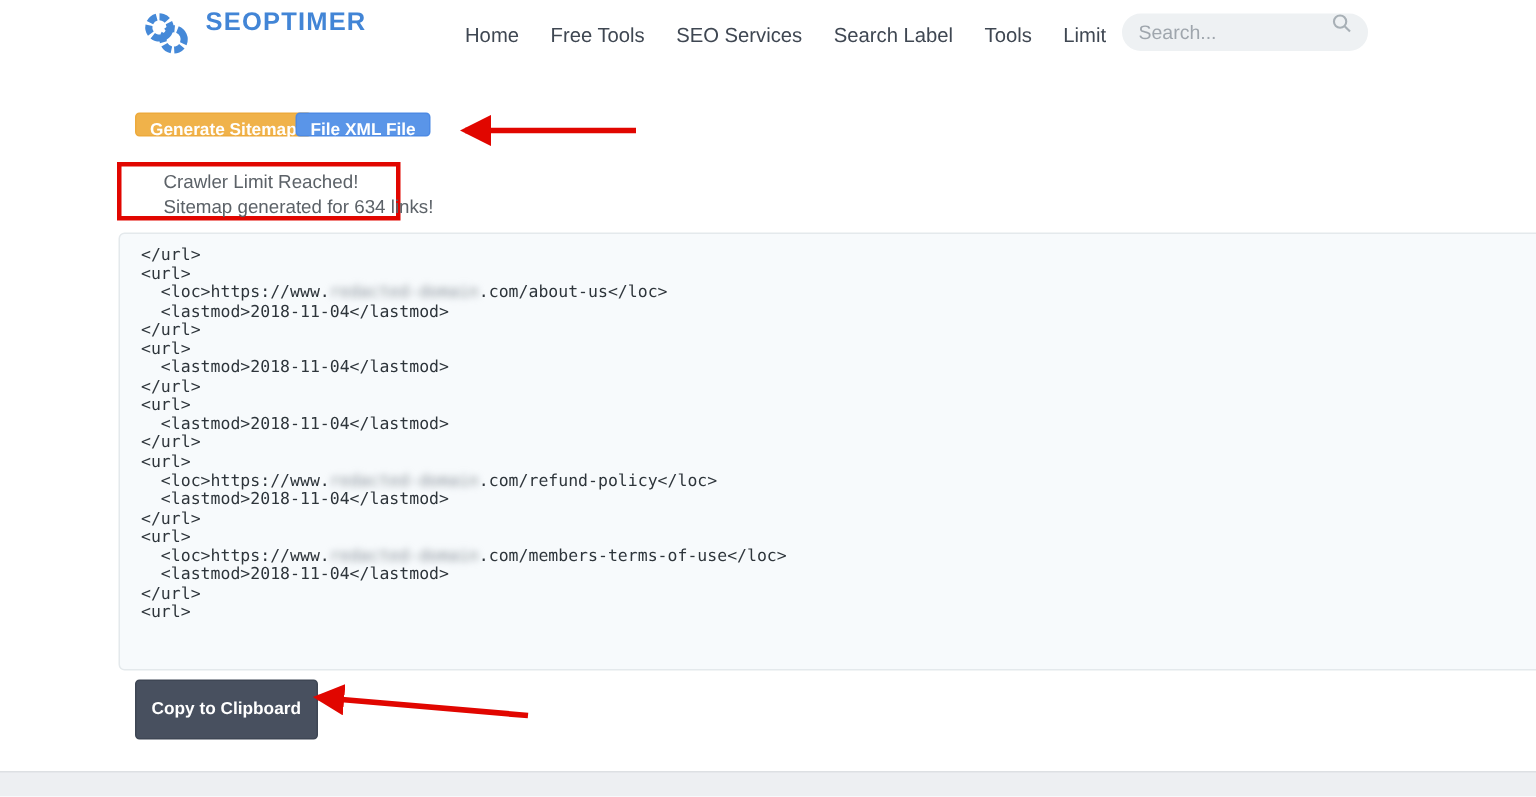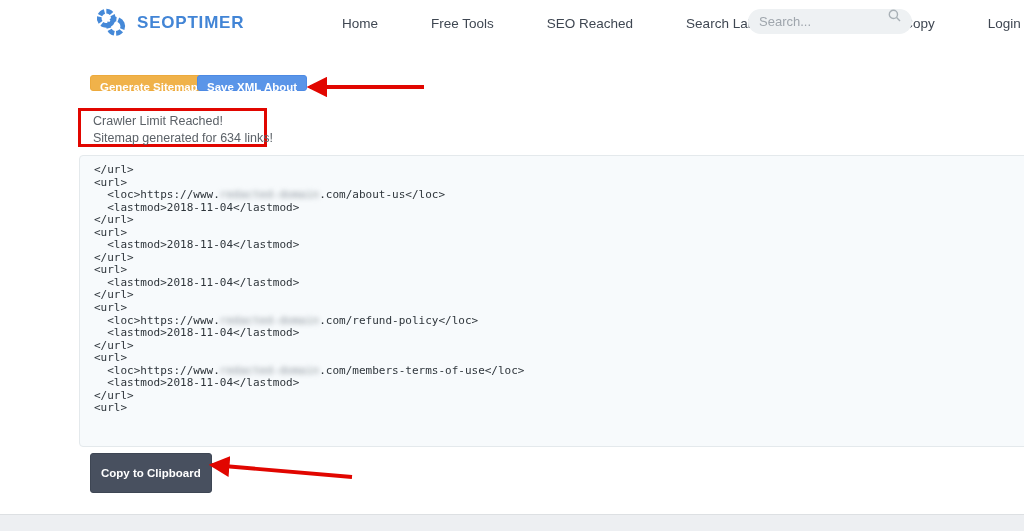--- a/index.html
+++ b/index.html
@@ -5,24 +5,24 @@
   * { margin:0; padding:0; box-sizing:border-box; }
   html,body { width:1024px; height:531px; }
   body {
     position:relative; background:#ffffff;
     font-family:"Liberation Sans", sans-serif;
     overflow:hidden;
   }
 
   
   .header { position:absolute; top:0; left:0; width:1024px; height:46px; background:#ffffff; }
-  .logo { position:absolute; left:94px; top:5px; display:flex; align-items:center; gap:9px; cursor:pointer; }
+  .logo { position:absolute; left:94px; top:5px; display:flex; align-items:flex-start; gap:9px; cursor:pointer; }
   .logo-text { font-size:17px; font-weight:bold; color:#4285d6; letter-spacing:0.8px; }
   .nav { position:absolute; left:310px; top:0; height:46px; display:flex; align-items:center; gap:21px; }
-  .nav a { text-decoration:none; color:#3f4752; font-size:13.5px; cursor:pointer; white-space:nowrap;margin-left:32px; }
+  .nav a { text-decoration:none; color:#3f4752; font-size:13.5px; cursor:pointer; white-space:nowrap; }
   .search-pill {
     position:absolute; left:748px; top:9px; width:164px; height:25px;
     background:#eef1f3; border-radius:13px;
     display:flex; padding:0 11px;
   }
   .search-pill input {
     flex:1; border:none; background:transparent; outline:none;
     font-family:"Liberation Sans", sans-serif; font-size:13px; color:#6b737a; min-width:0;
   }
   .search-pill input::placeholder { color:#9fa6ad; opacity:1; }
@@ -34,21 +34,21 @@
     cursor:pointer; line-height:22px;
   }
   .btn-generate { left:90px; top:75px; padding:0 9px; background:#f0b24a; border:1px solid #edaa3c; }
   .btn-save     { left:197px; top:75px; padding:0 9px; background:#5a95e8; border:1px solid #4d8ae4; }
   .btn-copy     { left:90px; top:453px; height:40px; padding:0 10px; background:#48505f; border:1px solid #3e4654; line-height:21px; }
 
   
   .status-box {
     position:absolute; left:78px; top:108px; width:189px; height:39px;
     border:3px solid #e10600; background:#ffffff;
-    padding:2px 0 0 12px;
+    padding:2px 0 0 28px;
   }
   .status-box div { font-size:12.5px; color:#5c6268; line-height:16.5px; white-space:nowrap; }
 
   
   .code-box {
     position:absolute; left:79px; top:155px; width:996px; height:292px;
     background:#f7fafc; border:1px solid #e4e9ec; border-radius:4px;
     padding:8px 14px; overflow:hidden;
   }
   .code-line {
@@ -73,40 +73,40 @@
           <circle cx="23" cy="21.5" r="7.5" stroke-dasharray="6.2 2" transform="rotate(-24 23 21.5)"></circle>
         </g>
       </svg>
     </span>
     <span class="logo-text">SEOPTIMER</span>
   </div>
 
   <nav class="nav">
     <a>Home</a>
     <a>Free Tools</a>
-    <a>SEO Reached</a>
+    <a>SEO Services</a>
     <a>Search Label</a>
     <a>Tools</a>
-    <a>Copy</a>
+    <a>Limit</a>
     <a>Login</a>
   </nav>
 
   <div class="search-pill">
     <input type="text" placeholder="Search..." style="">
     <span style="display:inline-flex;">
       <svg width="13" height="13" viewBox="0 0 13 13">
         <circle cx="5.4" cy="5.4" r="4.1" fill="none" stroke="#a8b0b6" stroke-width="1.4"></circle>
         <line x1="8.6" y1="8.6" x2="12" y2="12" stroke="#a8b0b6" stroke-width="1.4"></line>
       </svg>
     </span>
   </div>
 </div>
 
 <button class="btn btn-generate">Generate Sitemap</button>
-<button class="btn btn-save">Save XML About</button>
+<button class="btn btn-save">File XML File</button>
 
 <div class="status-box">
   <div>Crawler Limit Reached!</div>
   <div>Sitemap generated for 634 links!</div>
 </div>
 
 <div class="code-box">
   <div id="xml-code">
       <div class="code-line"><span>&lt;/url&gt;</span></div>
       <div class="code-line"><span>&lt;url&gt;</span></div>

